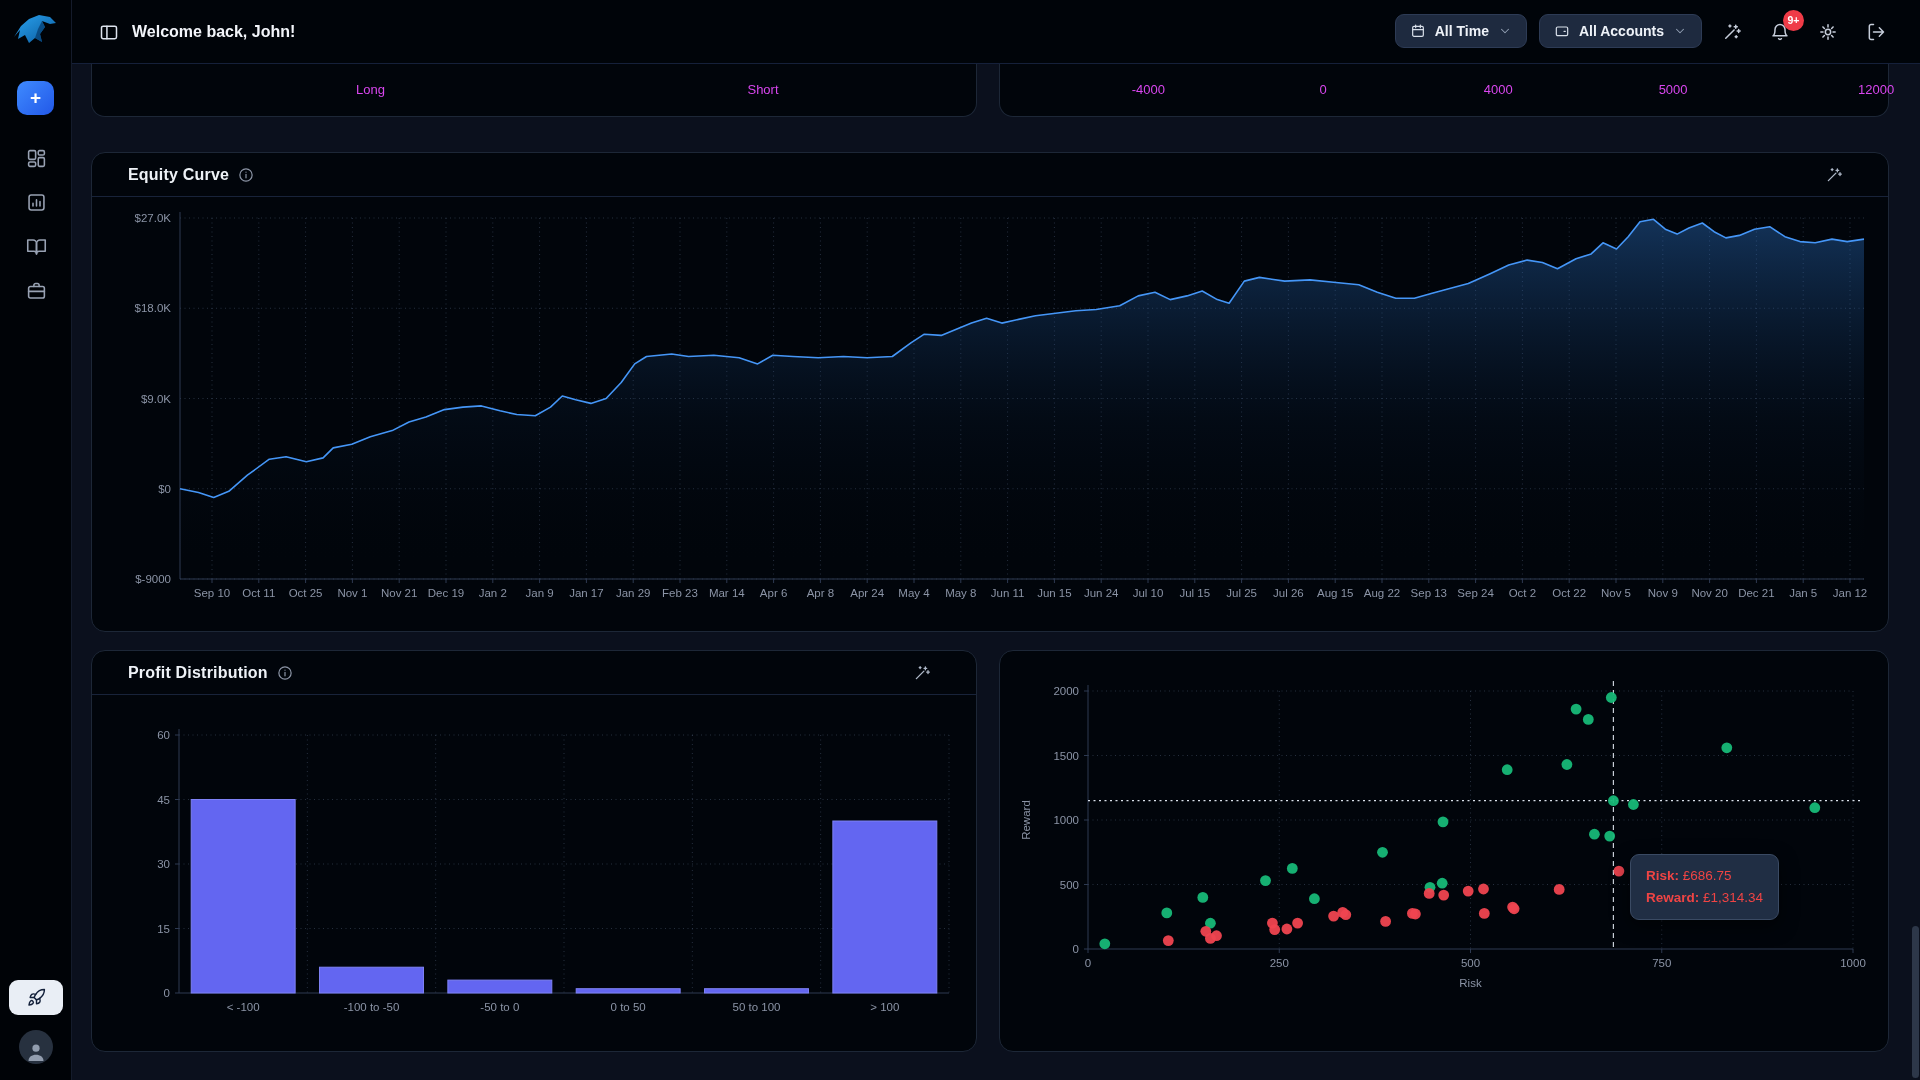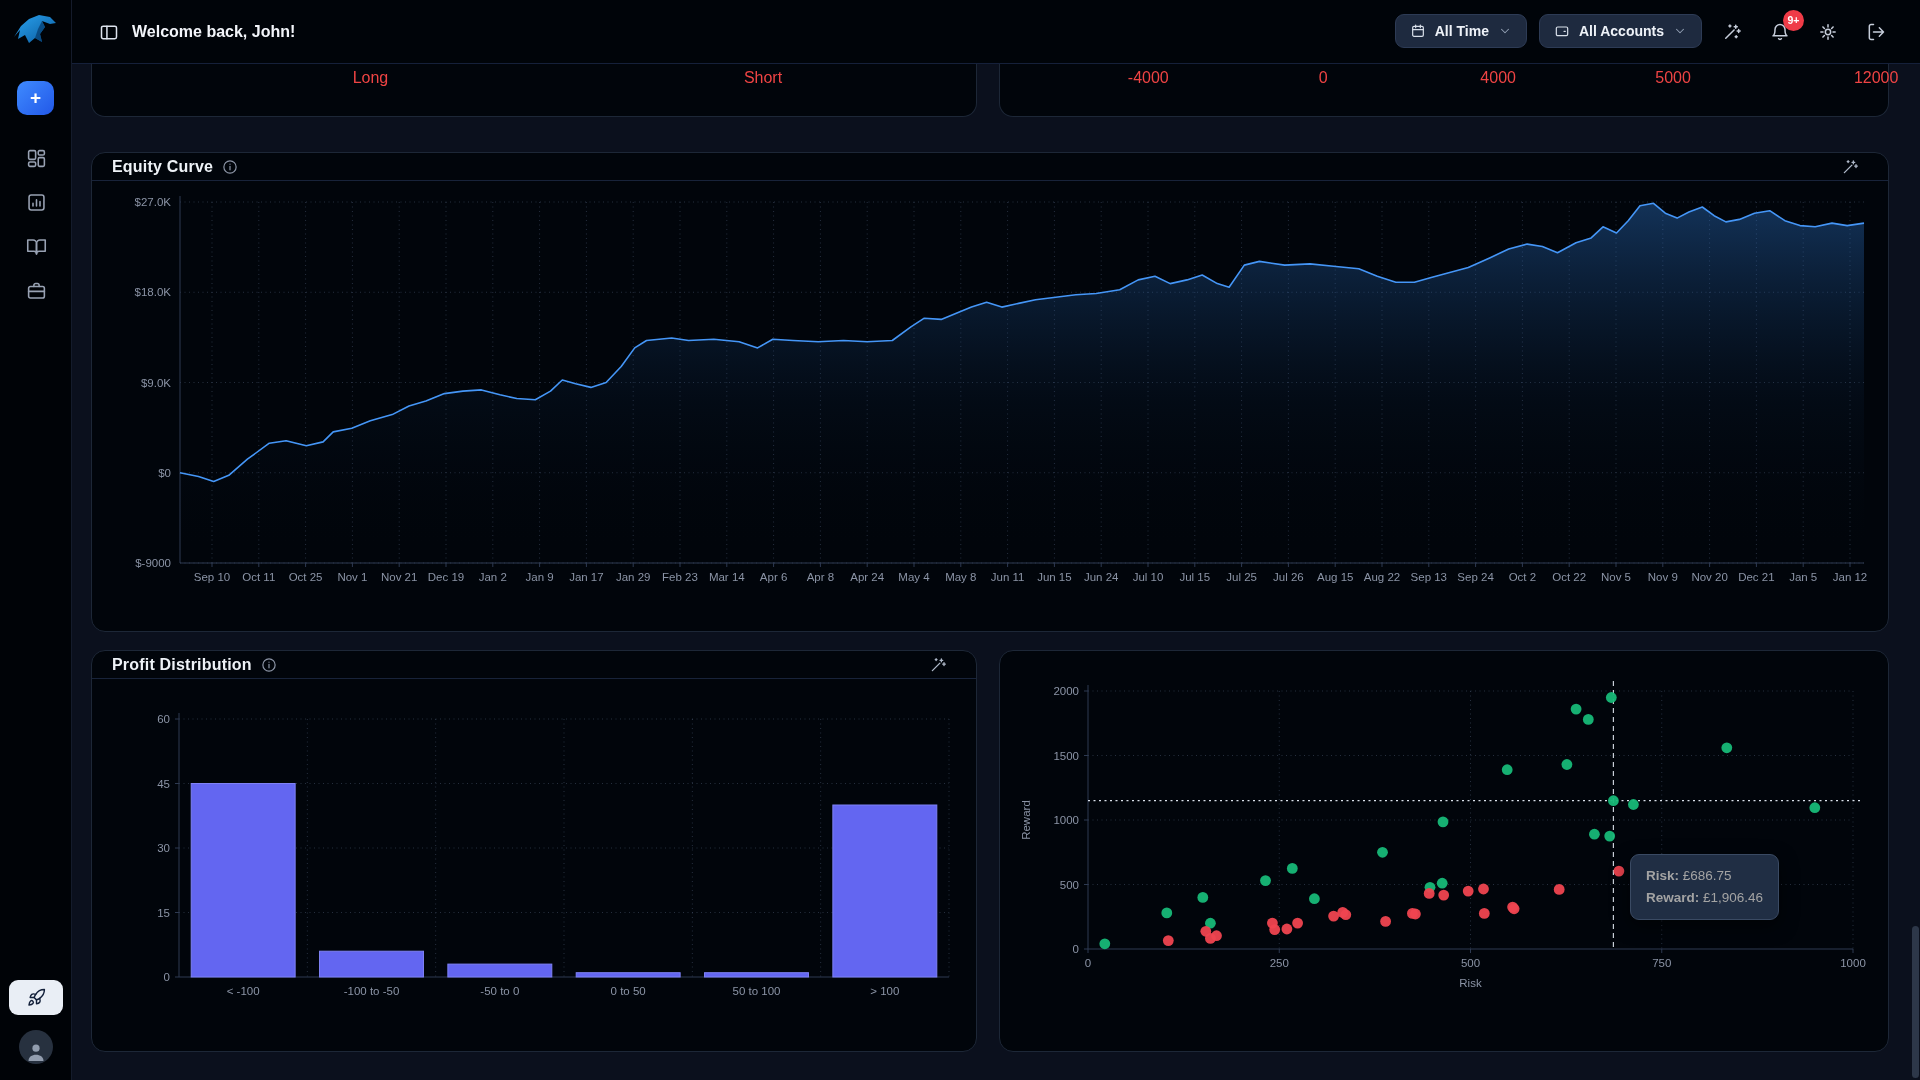--- a/index.html
+++ b/index.html
@@ -43,37 +43,37 @@
   .badge { position:absolute; top:-4px; right:-6px; min-width:21px; height:21px; padding:0 4px;
            border-radius:11px; background:#ef3b47; color:#fff; font-size:10.5px; font-weight:700;
            display:flex; align-items:center; justify-content:center; }
 
   svg.ic { stroke:currentColor; fill:none; stroke-width:1.8; stroke-linecap:round; stroke-linejoin:round; }
 
   
   .content { position:absolute; left:72px; top:64px; width:1848px; height:1016px; background:#0b101d; }
   .card { position:absolute; background:#01050b; border:1px solid #1d2737; border-radius:14px; }
   .card.partial { border-top:none; border-radius:0 0 14px 14px; }
-  .card-head { height:28px; display:flex; align-items:center; gap:9px; padding:0 20px;
+  .card-head { height:44px; display:flex; align-items:center; gap:9px; padding:0 36px;
                border-bottom:1px solid #18233a; }
   .card-title { font-size:16px; font-weight:700; color:#eef2f7; letter-spacing:.2px; }
   .info { color:#8d96a7; display:flex; }
   .info svg { width:16px; height:16px; }
   .head-wand { margin-left:auto; color:#aeb8c8; }
   .head-wand svg { width:18px; height:18px; }
-  .pcat { position:absolute; top:5px; transform:translateX(-50%); font-size:16px; color:#ef4444; white-space:nowrap; }
+  .pcat { position:absolute; top:18px; transform:translateX(-50%); font-size:13px; color:#d946ef; white-space:nowrap; }
 
   svg.chart { display:block; }
   svg.chart text { font-family:"Liberation Sans",sans-serif; fill:#8b94a6; font-size:11.5px; }
   .grid  { stroke:rgba(99,116,146,.38); stroke-width:1; stroke-dasharray:1 3.5; fill:none; }
   .axis  { stroke:#2e3a52; stroke-width:1; fill:none; }
 
   .tooltip { position:absolute; background:#202e44; border:1px solid #3a4a63; border-radius:9px;
              padding:10px 15px; box-shadow:0 6px 18px rgba(0,0,0,.55); z-index:5; }
-  .tt-row { font-size:13.5px; color:#a3a3a3; line-height:22px; white-space:nowrap; }
+  .tt-row { font-size:13.5px; color:#ef4444; line-height:22px; white-space:nowrap; }
   .tt-k { font-weight:700; }
 
   .scrollthumb { position:fixed; right:1px; top:926px; width:7px; height:152px; border-radius:4px;
                  background:#2d3749; z-index:40; }
 </style>
 </head>
 <body>
 
 <aside class="sidebar">
   <div class="logo">
@@ -496,19 +496,19 @@
         <circle cx="670.9" cy="214.8" r="5.4" fill="#ef4450" fill-opacity="0.95"></circle>
         <circle cx="700.8" cy="218.1" r="5.4" fill="#ef4450" fill-opacity="0.95"></circle>
       </svg>
     <div class="tooltip" id="rr-tooltip" style="left: 630px; top: 203px;">
       <div class="tt-row">
         <span class="tt-k">Risk:</span>
         <span class="tt-v">£686.75</span>
       </div>
       <div class="tt-row">
         <span class="tt-k">Reward:</span>
-        <span class="tt-v">£1,906.46</span>
+        <span class="tt-v">£1,314.34</span>
       </div>
     </div>
   </section>
 </main>
 
 <div class="scrollthumb"></div>
 
 </body></html>

